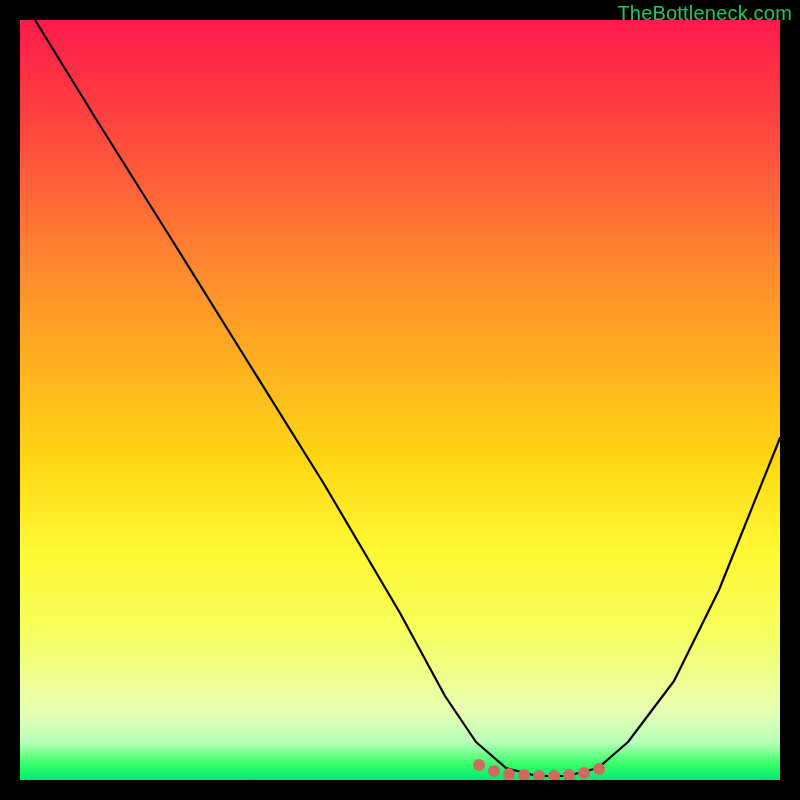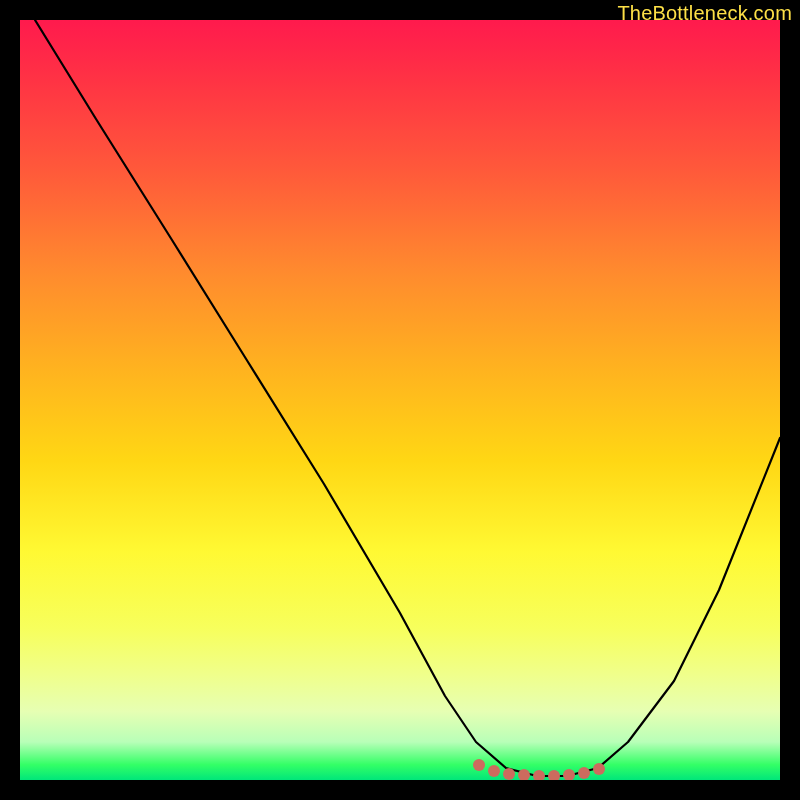--- a/index.html
+++ b/index.html
@@ -49,21 +49,21 @@
     height: 760px;
   }
   .marker {
     fill: #cc6b5e;
     stroke: none;
   }
   .watermark {
     position: absolute;
     top: 2px;
     right: 8px;
-    color: #fde047;
+    color: #22c55e;
     font-size: 20px;
     letter-spacing: 0.2px;
     user-select: none;
   }
 </style>
 </head>
 <body>
 
 <div class="frame">
   <div class="plot">

